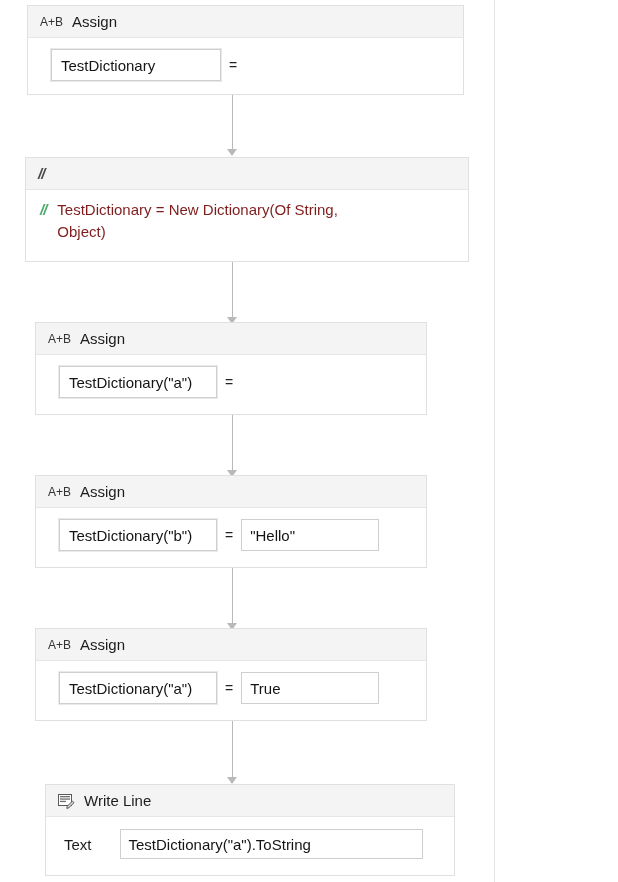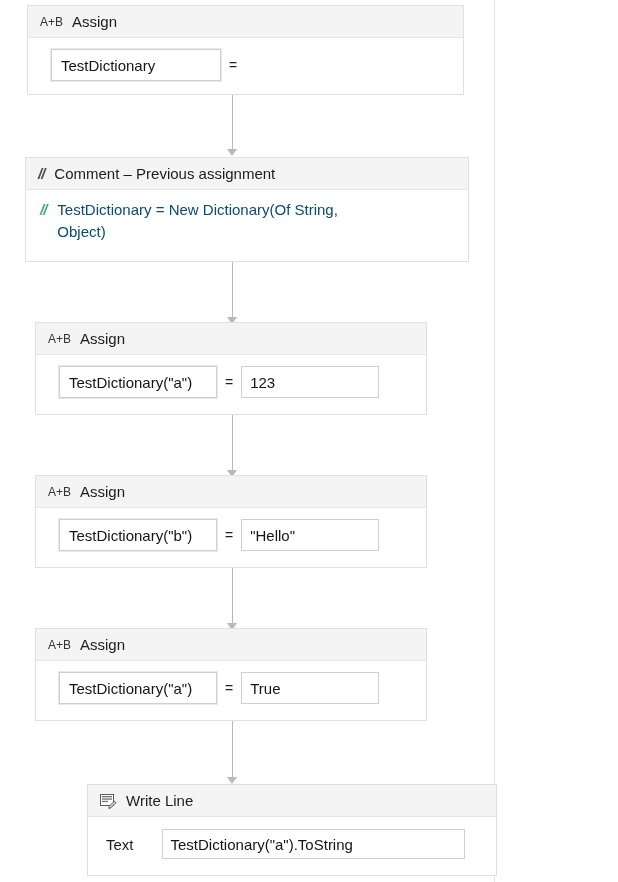--- a/index.html
+++ b/index.html
@@ -140,21 +140,21 @@
     font-size: 15px;
     font-weight: bold;
     font-style: italic;
     color: #49ab6b;
     margin-right: 11px;
     letter-spacing: -1px;
     line-height: 1.45;
   }
   .comment-text {
     font-size: 15px;
-    color: #0c4a6e;
+    color: #7f1d1d;
     line-height: 1.45;
     max-width: 300px;
   }
 
   
   .writeline-row {
     display: flex;
     align-items: center;
     padding: 11px 0 13px 18px;
     gap: 16px;
@@ -216,21 +216,20 @@
       </div>
     </div>
   </div>
 
   <div class="connector" style="left:232px; top:95px; height:54px;"></div>
   <div class="arrowhead" style="left:227px; top:149px;"></div>
 
   <div class="activity" style="left:25px; top:157px; width:444px; height:105px;">
     <div class="activity-header">
       <span class="icon-slashes">//</span>
-      <span class="activity-title">Comment – Previous assignment</span>
     </div>
     <div class="activity-body comment-body">
       <span class="comment-mark">//</span>
       <span class="comment-text">TestDictionary = New Dictionary(Of String, Object)</span>
     </div>
   </div>
 
   <div class="connector" style="left:232px; top:262px; height:55px;"></div>
   <div class="arrowhead" style="left:227px; top:317px;"></div>
 
@@ -238,23 +237,20 @@
     <div class="activity-header">
       <span class="icon-ab">A+B</span>
       <span class="activity-title">Assign</span>
     </div>
     <div class="activity-body">
       <div class="assign-row">
         <div class="field outerpad" style="width:160px;">
           <div class="field-inner">TestDictionary("a")</div>
         </div>
         <span class="eq">=</span>
-        <div class="field" style="width:140px; height:34px;">
-          <span>123</span>
-        </div>
       </div>
     </div>
   </div>
 
   <div class="connector" style="left:232px; top:415px; height:55px;"></div>
   <div class="arrowhead" style="left:227px; top:470px;"></div>
 
   <div class="activity" style="left:35px; top:475px; width:392px; height:93px;">
     <div class="activity-header">
       <span class="icon-ab">A+B</span>
@@ -290,21 +286,21 @@
         <div class="field" style="width:140px; height:34px;">
           <span>True</span>
         </div>
       </div>
     </div>
   </div>
 
   <div class="connector" style="left:232px; top:721px; height:56px;"></div>
   <div class="arrowhead" style="left:227px; top:777px;"></div>
 
-  <div class="activity" style="left:45px; top:784px; width:410px; height:92px;margin-left:42px;">
+  <div class="activity" style="left:45px; top:784px; width:410px; height:92px;">
     <div class="activity-header">
       <span class="icon-writeline">
         <svg width="17" height="15" viewBox="0 0 17 15" xmlns="http://www.w3.org/2000/svg">
           <rect x="0.5" y="0.5" width="13" height="11" fill="#ffffff" stroke="#5a5a5a" stroke-width="1"></rect>
           <rect x="2" y="2" width="10" height="1.3" fill="#6f6f6f"></rect>
           <rect x="2" y="4.4" width="10" height="1.3" fill="#6f6f6f"></rect>
           <rect x="2" y="6.8" width="6" height="1.3" fill="#6f6f6f"></rect>
           <path d="M9.2 12.3 L14.4 7.1 L16 8.7 L10.8 13.9 L8.8 14.4 Z" fill="#d8d8d8" stroke="#4a4a4a" stroke-width="0.9" stroke-linejoin="round"></path>
         </svg>
       </span>

